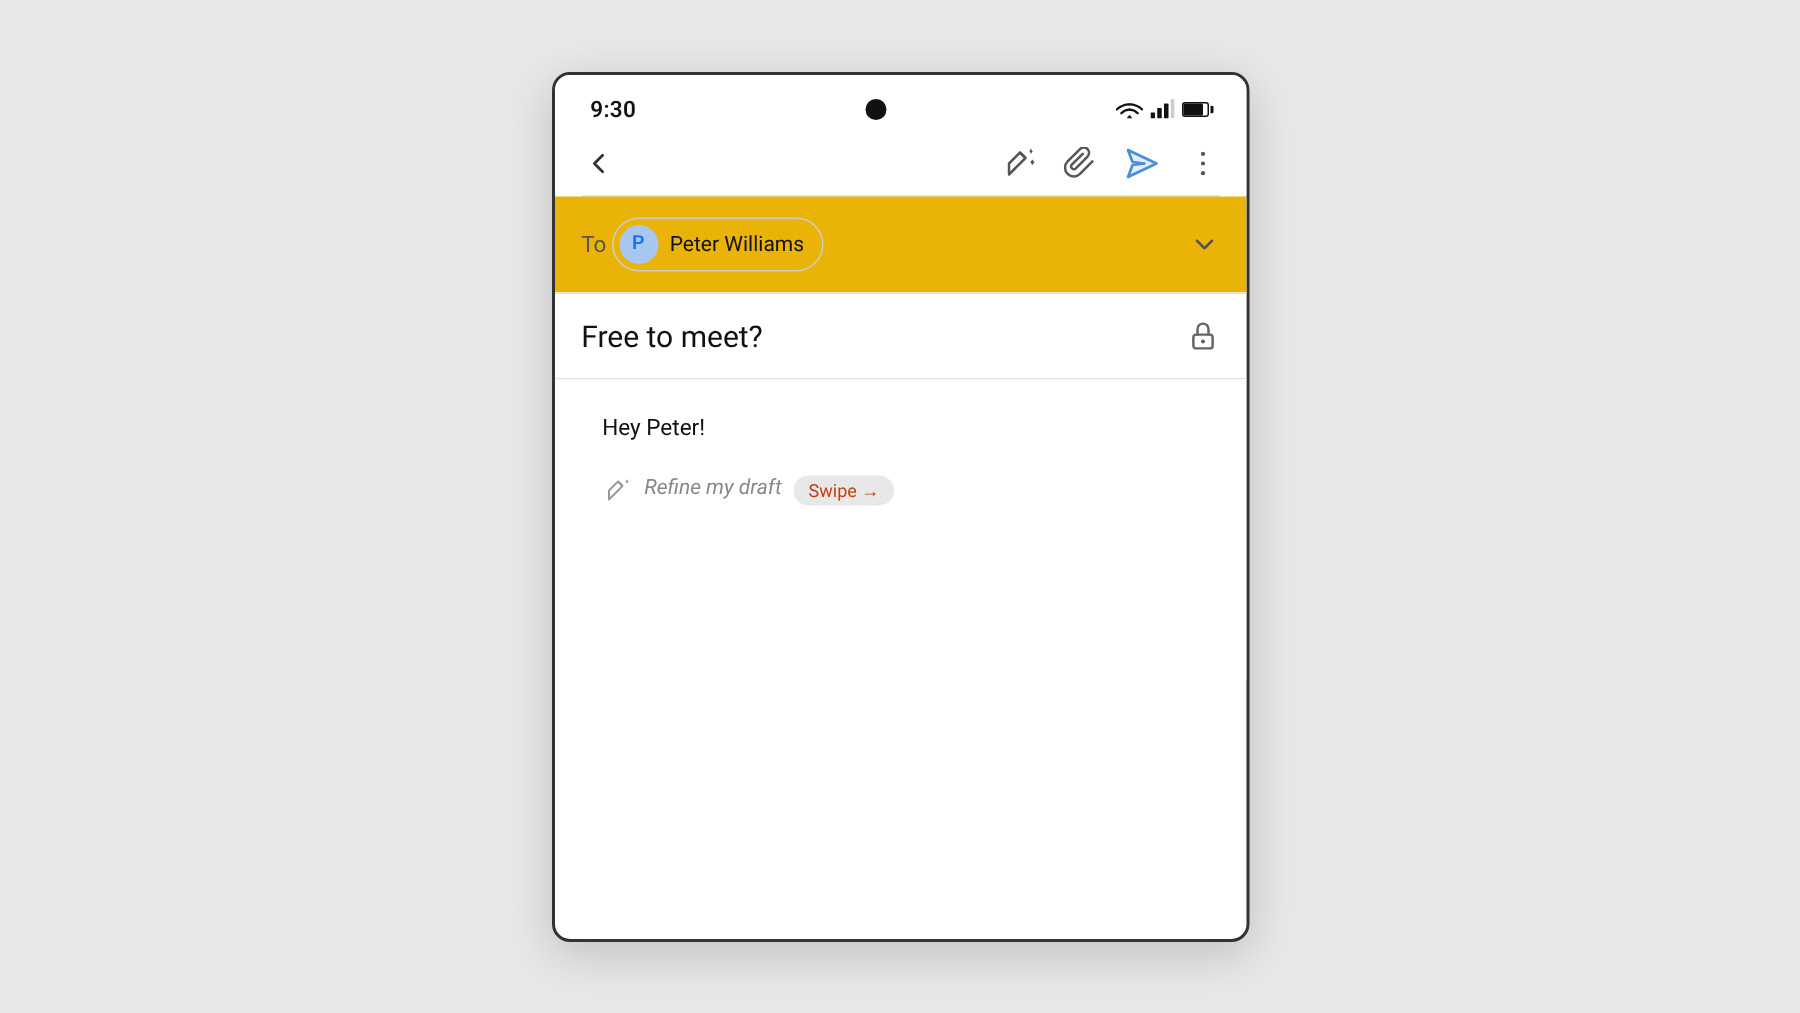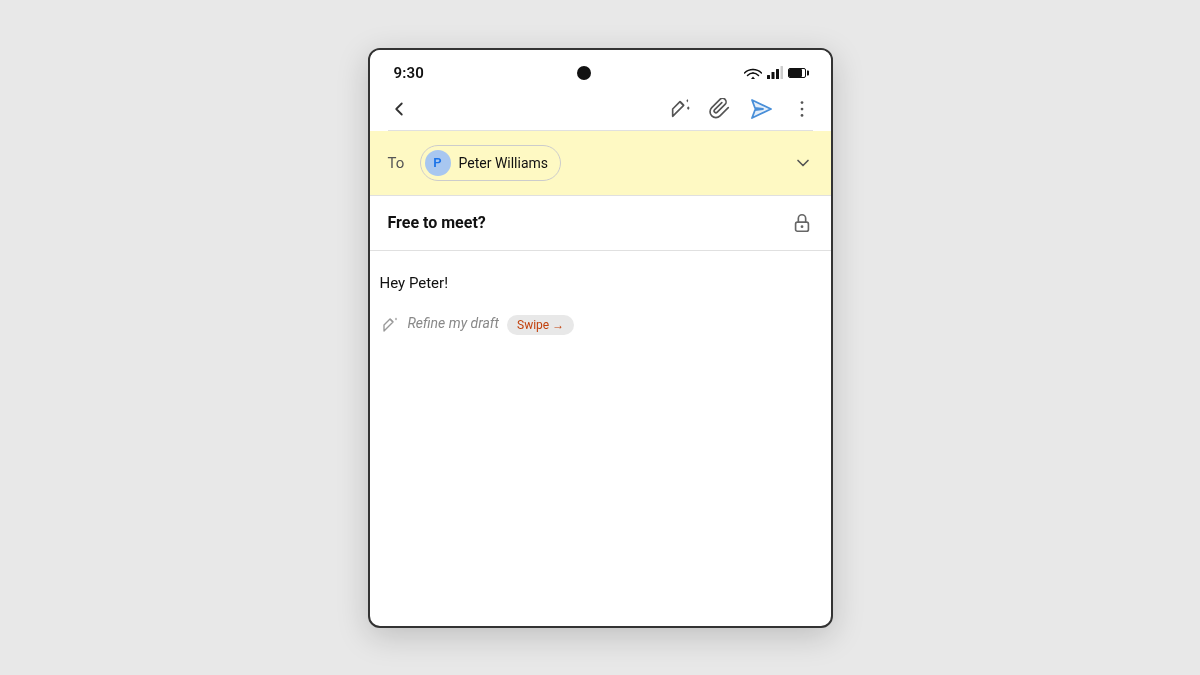--- a/index.html
+++ b/index.html
@@ -113,22 +113,21 @@
       height: 1px;
       background: #e0e0e0;
       margin: 0 18px;
     }
 
     
     .to-field {
       display: flex;
       align-items: center;
       padding: 14px 18px;
-      gap: 12px;
-      background: #fef9c3;
+      background: #eab308;
     }
 
     .to-label {
       font-size: 15px;
       color: #555;
       min-width: 20px;
     }
 
     .recipient-chip {
       display: flex;
@@ -170,33 +169,33 @@
       display: flex;
       align-items: center;
       justify-content: space-between;
       padding: 16px 18px;
       background: #fff;
       border-top: 1px solid #e0e0e0;
       border-bottom: 1px solid #e0e0e0;
     }
 
     .subject-text {
-      font-size: 16px;
+      font-size: 20px;
       color: #111;
-      font-weight: 700;
+      font-weight: 400;
     }
 
     .lock-icon {
       color: #666;
       cursor: pointer;
     }
 
     
     .email-body {
-      padding: 20px 10px;
+      padding: 20px 32px;
       background: #fff;
       min-height: 200px;
     }
 
     .body-text {
       font-size: 15px;
       color: #111;
       line-height: 1.6;
     }
 

